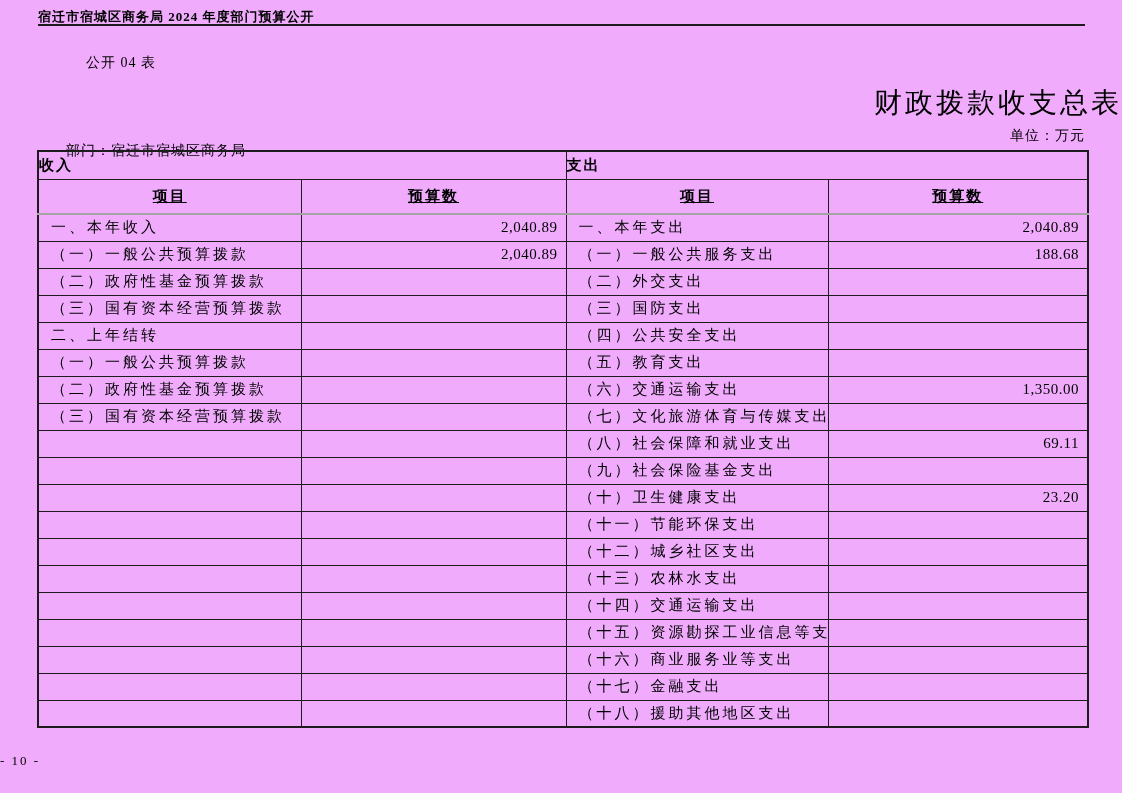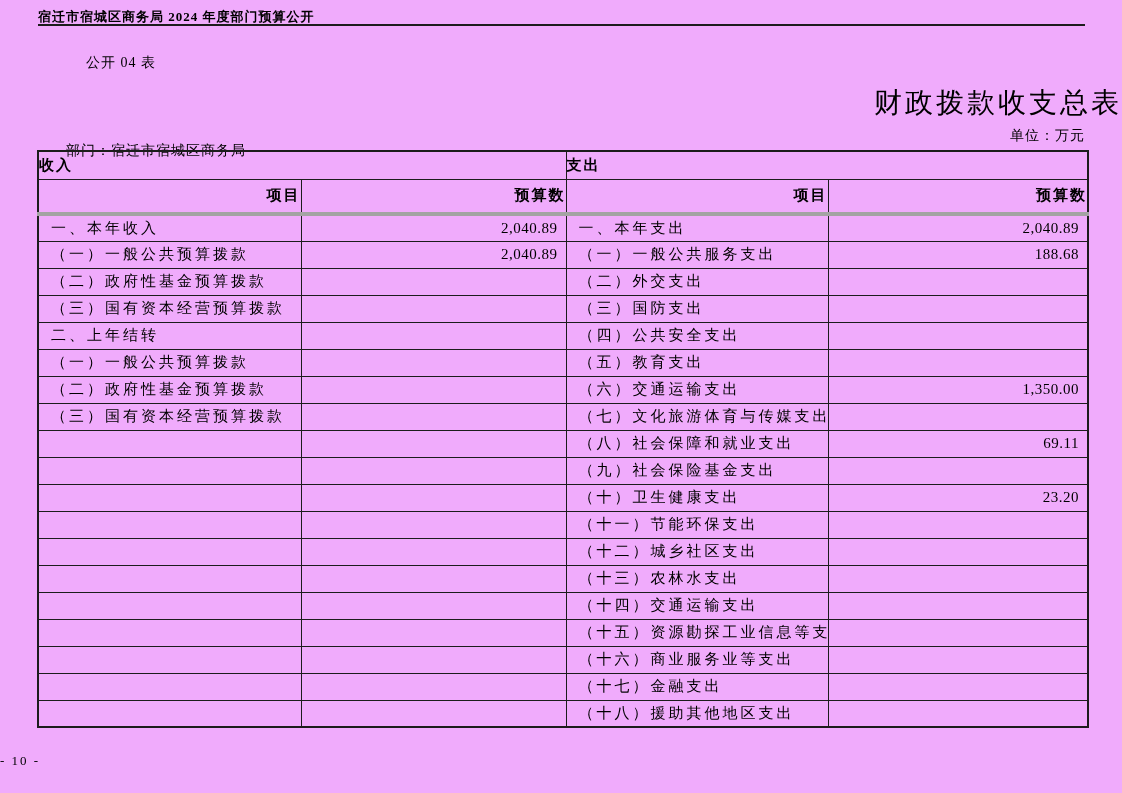--- a/index.html
+++ b/index.html
@@ -45,21 +45,21 @@
     table-layout:fixed;
     border:2px solid #1c1c1c;
   }
   table.budget th, table.budget td {
     border:1px solid #1c1c1c;
     font-size:15px;
     overflow:hidden;
     white-space:nowrap;
   }
   table.budget thead tr.group-row th { height:28px; font-weight:bold; text-align:left; letter-spacing:2px; }
-  table.budget thead tr.col-row th { height:35px; font-weight:bold; text-align:right; letter-spacing:2px; border-bottom:4px solid #a3a3a3; }
+  table.budget thead tr.col-row th { height:35px; font-weight:bold; text-align:center; letter-spacing:2px; border-bottom:2px solid #a3a3a3;text-decoration:underline; }
   table.budget tbody td { height:27px; }
   table.budget td.item { text-align:left; padding-left:12px; letter-spacing:3px; }
   table.budget td.value { text-align:right; padding-right:8px; letter-spacing:0.5px; }
   .page-number {
     position:absolute; left:0; right:0; top:753px;
     text-align:left; font-size:13px; letter-spacing:2px;
   }
 </style>
 </head>
 <body>

